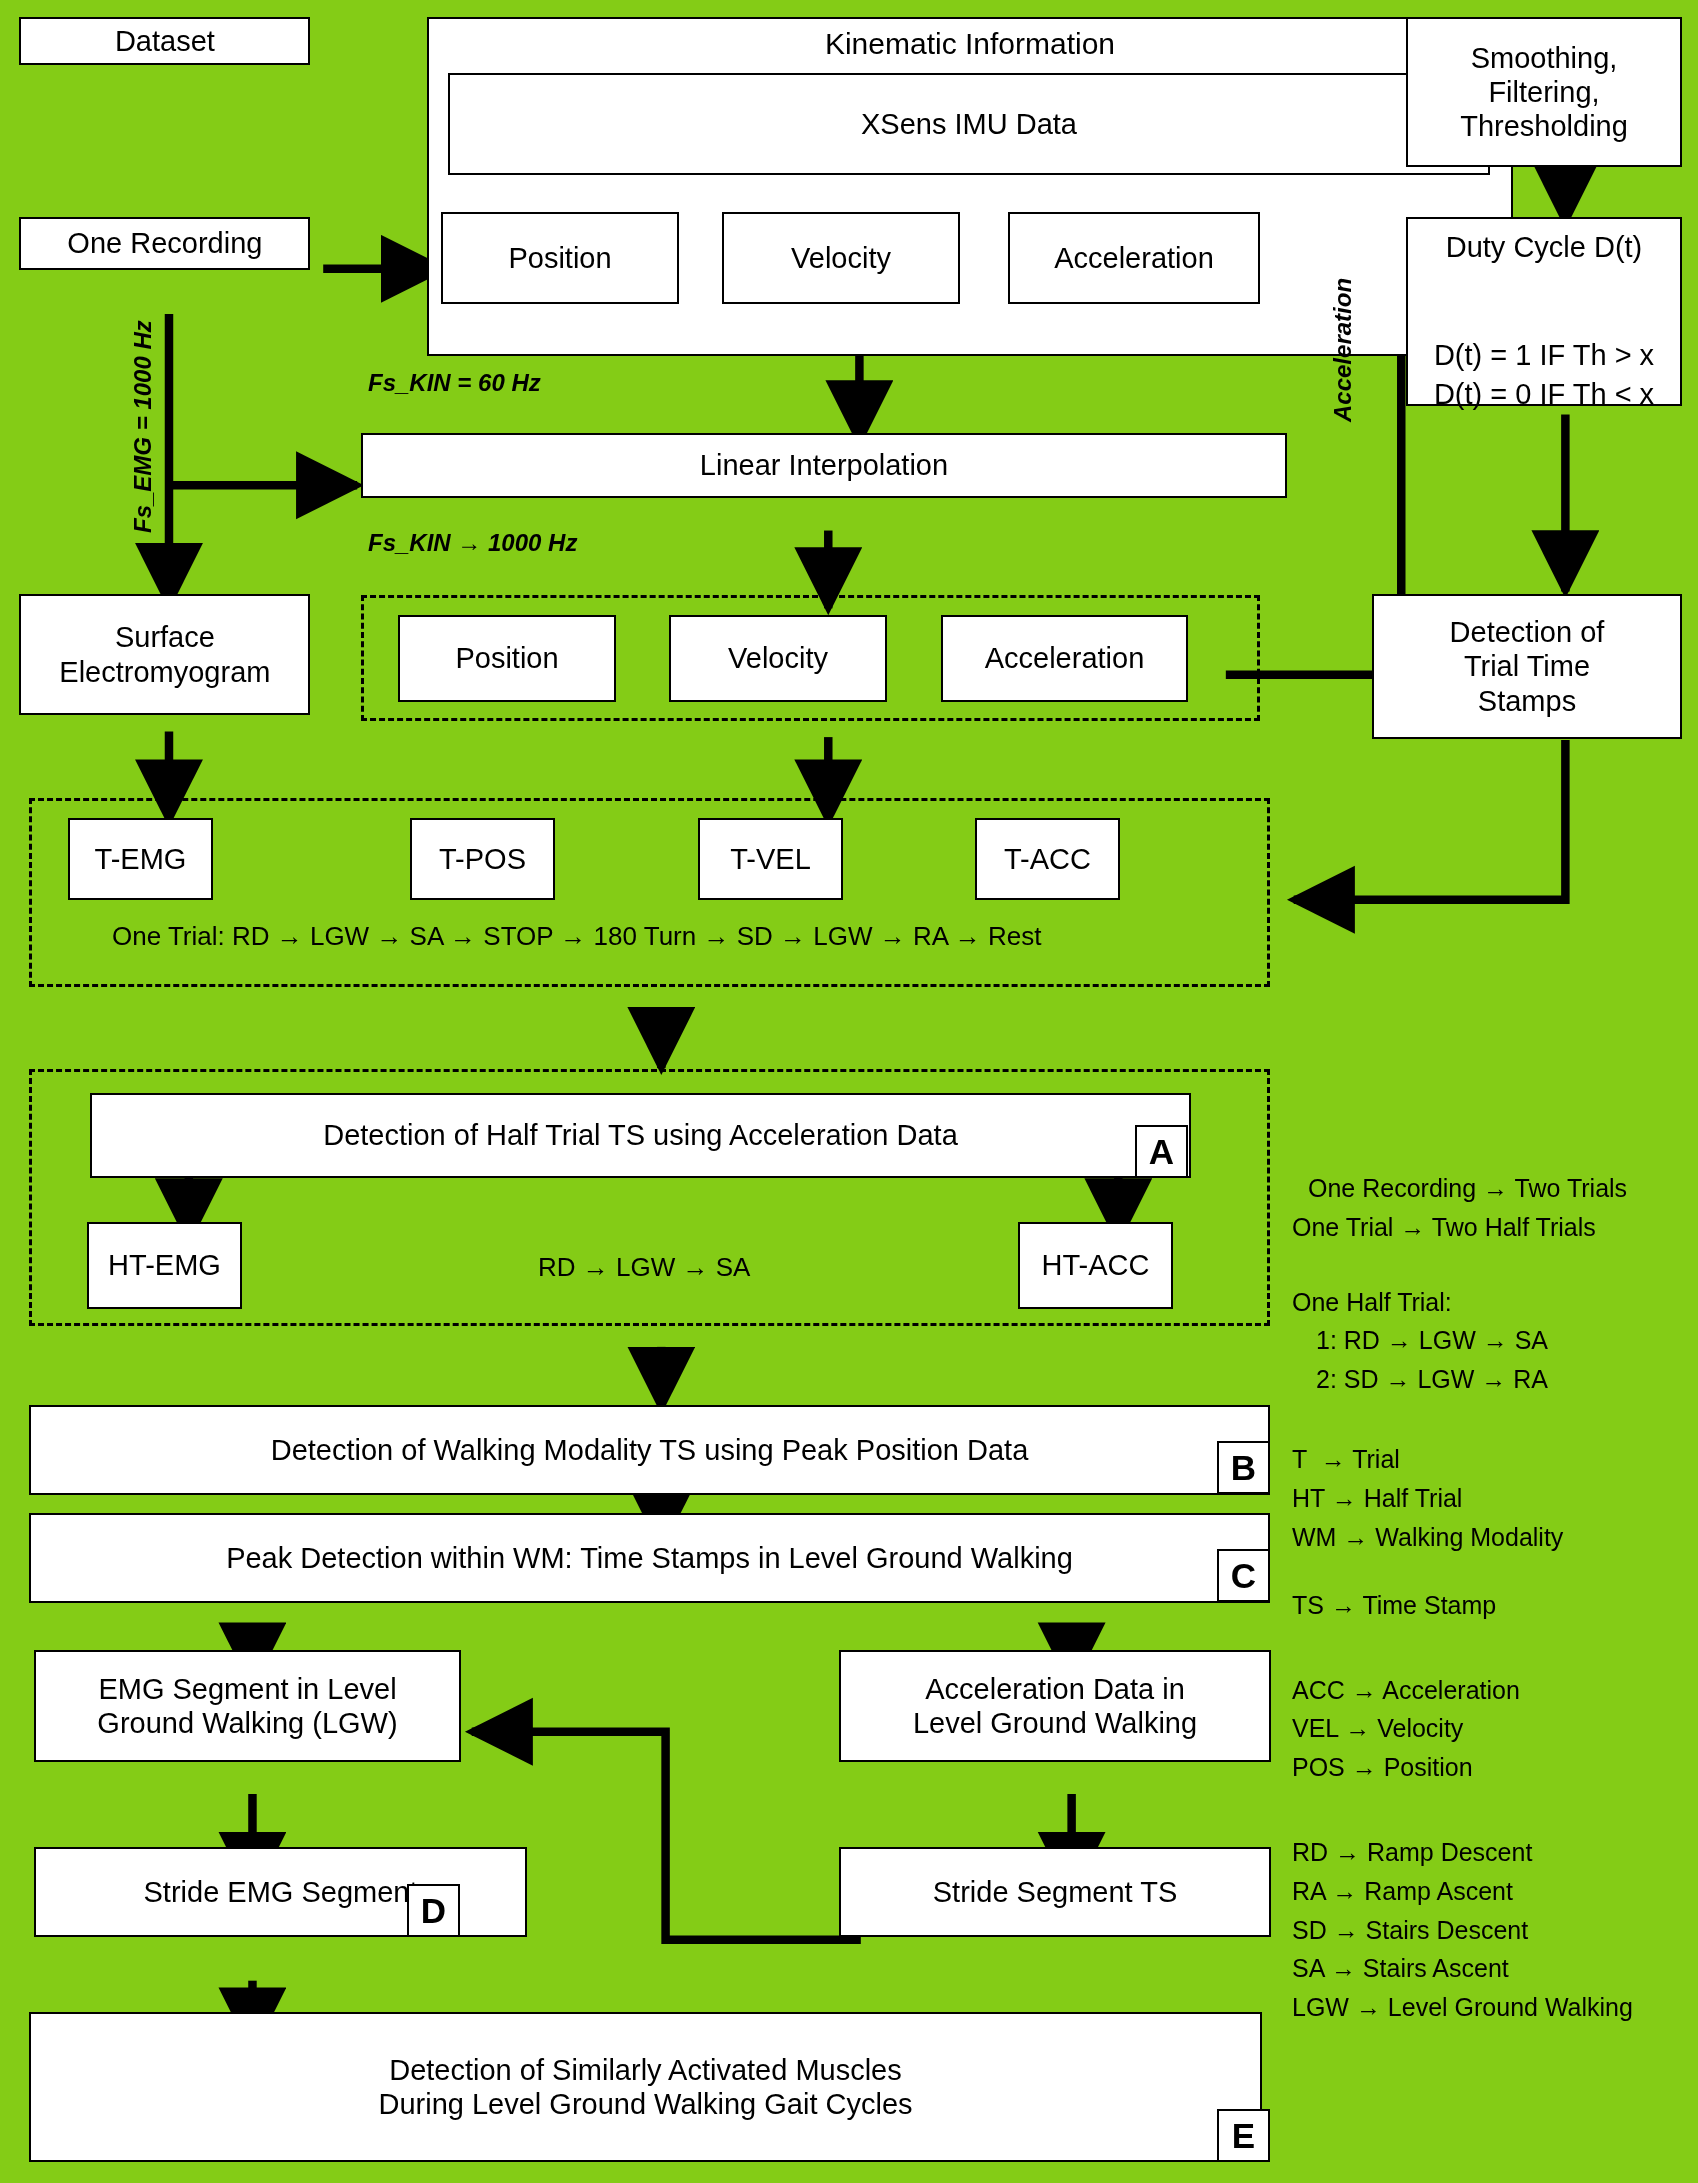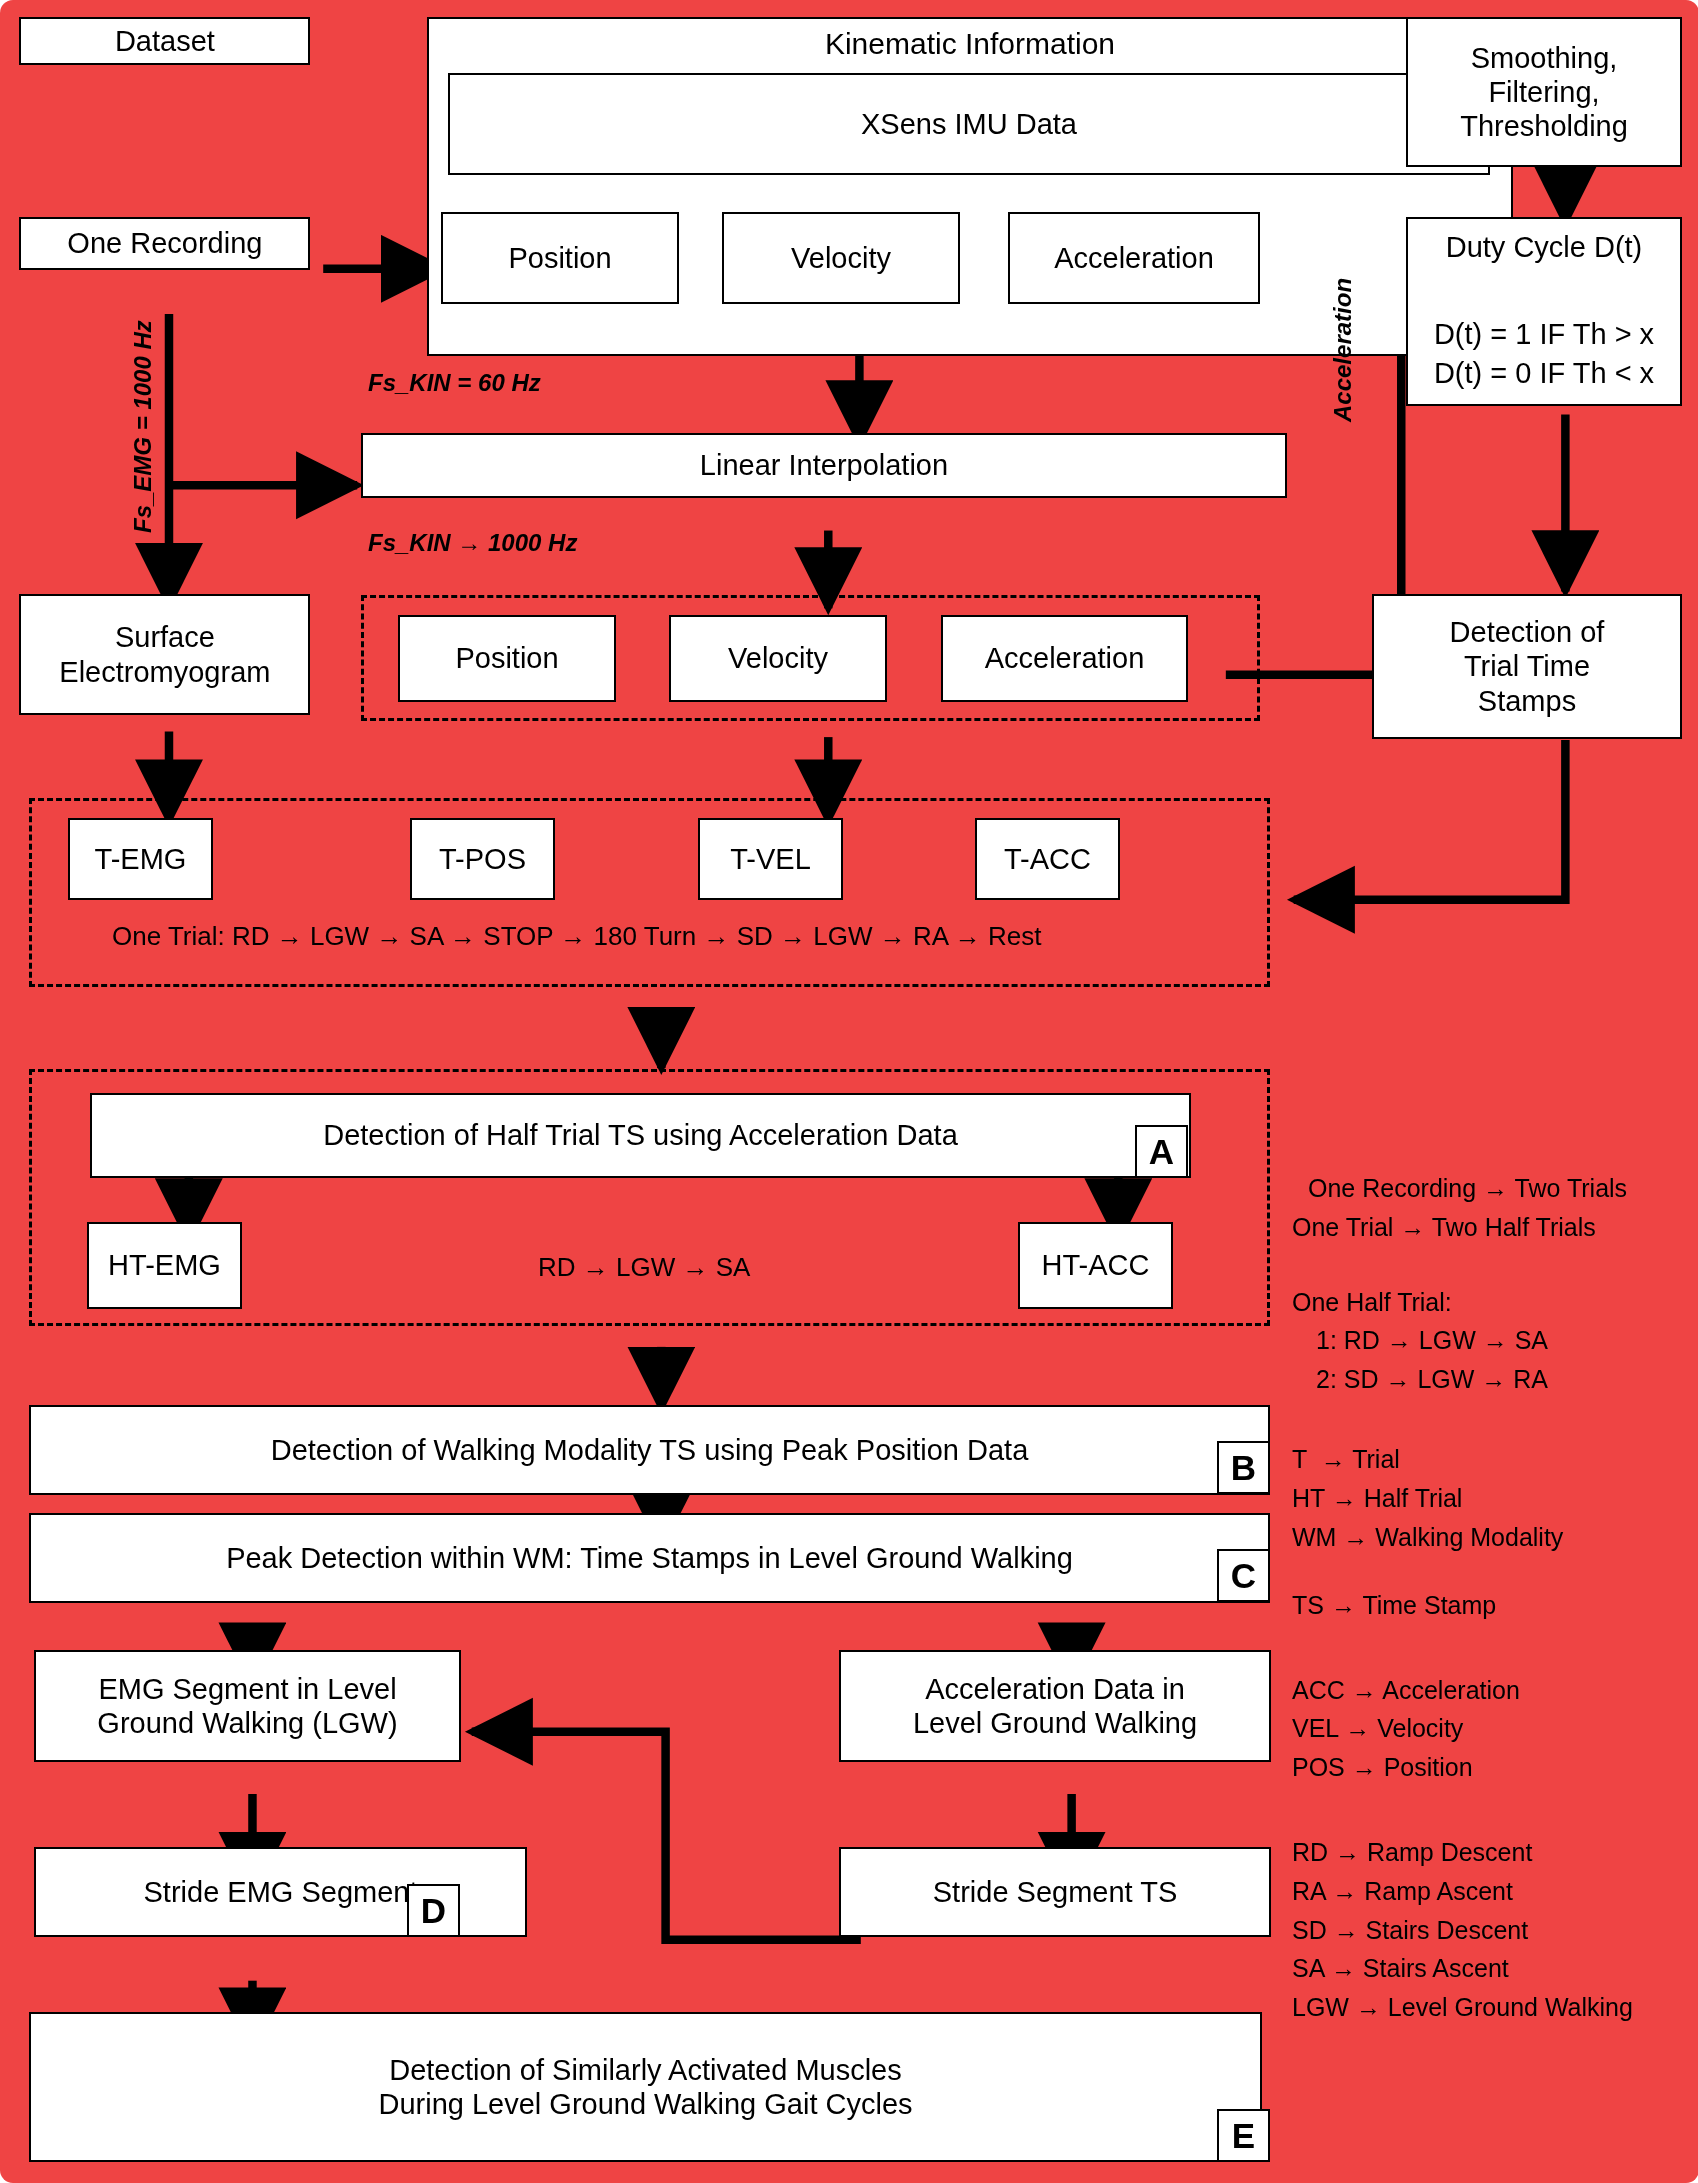--- a/index.html
+++ b/index.html
@@ -1,17 +1,17 @@
 <!DOCTYPE html>
 <html style="font-size:7.8px"><head>
 <meta charset="utf-8">
 <style>
   html,body{margin:0;padding:0;background:#fff;}
   body{font-family:"Liberation Sans",sans-serif;color:#000;}
-  #page{position:relative;width:1699px;height:2183px;background:#ef4444;overflow:hidden;border-radius:13px;}
+  #page{position:relative;width:1699px;height:2183px;background:#84cc16;overflow:hidden;}
 
   .box{position:absolute;box-sizing:border-box;border:2.9px solid #000;background:#fff;
        display:flex;align-items:center;justify-content:center;text-align:center;
        font-size:29px;line-height:1.18;padding:1.9px 4.8px;}
   .dashgroup{position:absolute;box-sizing:border-box;border:3.9px dashed #000;background:transparent;}
   .plain{position:absolute;font-size:29px;line-height:1.25;white-space:pre;}
   .italic{font-style:italic;font-weight:bold;font-size:24px;}
   .rot{transform-origin:0 0;}
   .tag{position:absolute;box-sizing:border-box;border:2.9px solid #000;background:#fff;
        display:flex;align-items:center;justify-content:center;font-size:35px;font-weight:bold;}
@@ -129,21 +129,21 @@
   </div>
 
   <div class="box" style="left:1406px;top:17px;width:276px;height:150px;white-space:pre-line;">
     <span>Smoothing,
 Filtering,
 Thresholding</span>
   </div>
 
   <div class="box" style="left:1406px;top:217px;width:276px;height:189px;flex-direction:column;justify-content:flex-start;padding-top:10.7px;">
     <span>Duty Cycle D(t)</span>
-    <span style="margin-top:53px;text-align:right;">D(t) = 1 IF Th &gt; x</span>
+    <span style="margin-top:74px;text-align:right;">D(t) = 1 IF Th &gt; x</span>
     <span style="margin-top:4.8px;">D(t) = 0 IF Th &lt; x</span>
   </div>
 
   <div class="box" style="left:361px;top:433px;width:926px;height:65px;">
     <span>Linear Interpolation</span>
   </div>
 
   <div class="box" style="left:19.4px;top:594px;width:291px;height:121px;white-space:pre-line;">
     <span>Surface
 Electromyogram</span>

